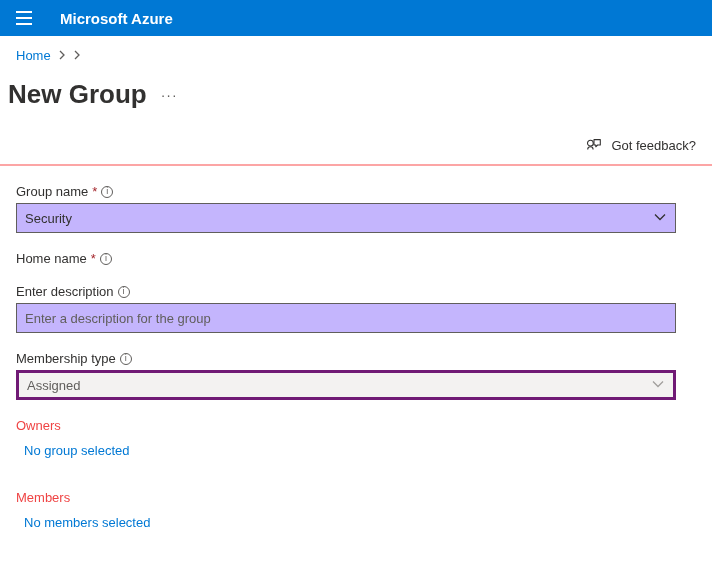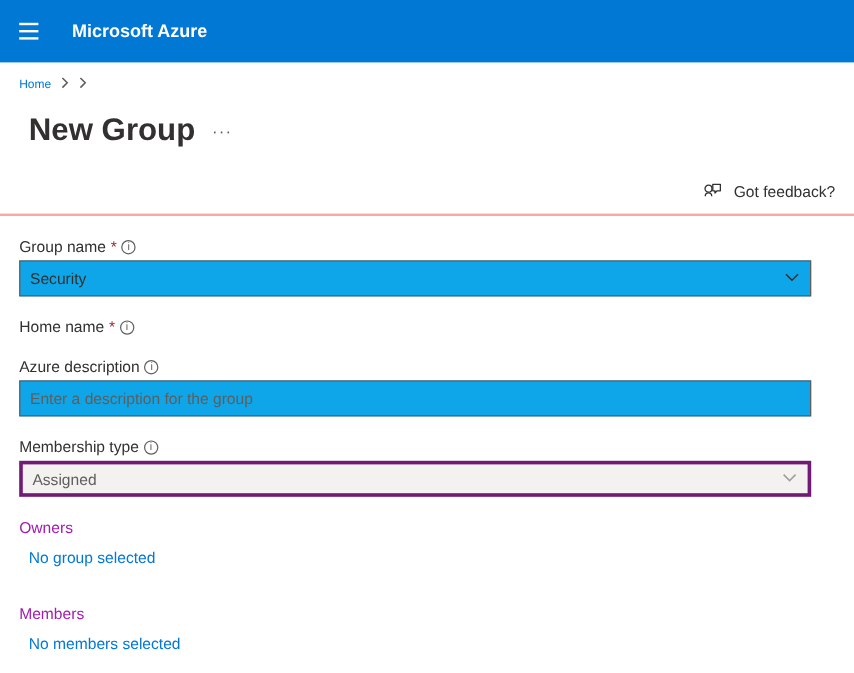--- a/index.html
+++ b/index.html
@@ -8,52 +8,52 @@
     font-size: 13px;
     color: #323130;
     width: 712px;
     height: 561px;
     overflow: hidden;
     background: #fff;
   }
   
   .topbar {
     background: #0078d4;
-    height: 52px;
+    height: 36px;
     display: flex;
     align-items: center;
     padding: 0 10px;
     color: #fff;
   }
   .hamburger {
     width: 20px; height: 20px;
     display: flex; flex-direction: column; justify-content: center;
     gap: 4px;
     cursor: pointer;
     margin-right: 24px;
     margin-left: 6px;
   }
   .hamburger span { height: 2px; background: #fff; width: 16px; }
   .brand { font-weight: 600; font-size: 15px; }
 
   
   .breadcrumb {
     padding: 12px 16px 8px 16px;
-    font-size: 10px;
+    font-size: 13px;
     color: #0078d4;
     display: flex;
     align-items: center;
     gap: 8px;
   }
   .breadcrumb a { color: #0078d4; text-decoration: none; cursor: pointer; }
   .breadcrumb .chev { color: #605e5c; font-size: 11px; }
 
   
   .page-head {
-    padding: 8px 16px 18px 24px;
+    padding: 8px 16px 18px 8px;
     display: flex;
     align-items: center;
     gap: 14px;
   }
   .page-title { font-size: 26px; font-weight: 600; }
   .ellipsis { color: #605e5c; font-size: 14px; cursor: pointer; letter-spacing: 1px; }
 
   
   .feedback-bar {
     padding: 8px 16px 10px 16px;
@@ -84,21 +84,21 @@
     font-size: 9px; color: #605e5c; line-height: 1;
     cursor: pointer;
   }
 
   .select-box, .text-input {
     width: 660px;
     height: 30px;
     border: 1px solid #605e5c;
     padding: 0 30px 0 8px;
     font-size: 13px;
-    background: #0ea5e9;
+    background: #c4b5fd;
     display: flex;
     align-items: center;
     position: relative;
     cursor: pointer;
   }
   .select-box .chev-down {
     position: absolute; right: 8px; top: 50%; transform: translateY(-50%);
   }
   .text-input { cursor: text; }
   .text-input input {
@@ -110,21 +110,21 @@
     color: #107c10;
   }
   .select-box.disabled {
     background: #f3f2f1;
     color: #605e5c;
     border: 3px solid #701a75;
     cursor: default;
   }
   .select-box.disabled .chev-down svg path { stroke: #a19f9d; }
 
-  .section-label { font-size: 13px; color: #a21caf; margin-top: 18px; margin-bottom: 10px; }
+  .section-label { font-size: 13px; color: #ef4444; margin-top: 18px; margin-bottom: 10px; }
   .link-text { color: #0078d4; cursor: pointer; font-size: 13px; padding-left: 8px; margin-bottom: 14px; display: inline-block; }
 
   input::placeholder { color: #605e5c; }
 </style>
 </head>
 <body>
 
 <div class="topbar">
   <div class="hamburger">
     <span></span>
@@ -188,21 +188,21 @@
     <div class="field-label">
       <span>Home name</span>
       <span class="req">*</span>
       <span class="info-icon">i</span>
     </div>
   </div>
 
   
   <div class="field">
     <div class="field-label">
-      <span>Azure description</span>
+      <span>Enter description</span>
       <span class="info-icon">i</span>
     </div>
     <div class="text-input">
       <input type="text" placeholder="Enter a description for the group" style="">
     </div>
   </div>
 
   
   <div class="field">
     <div class="field-label">

